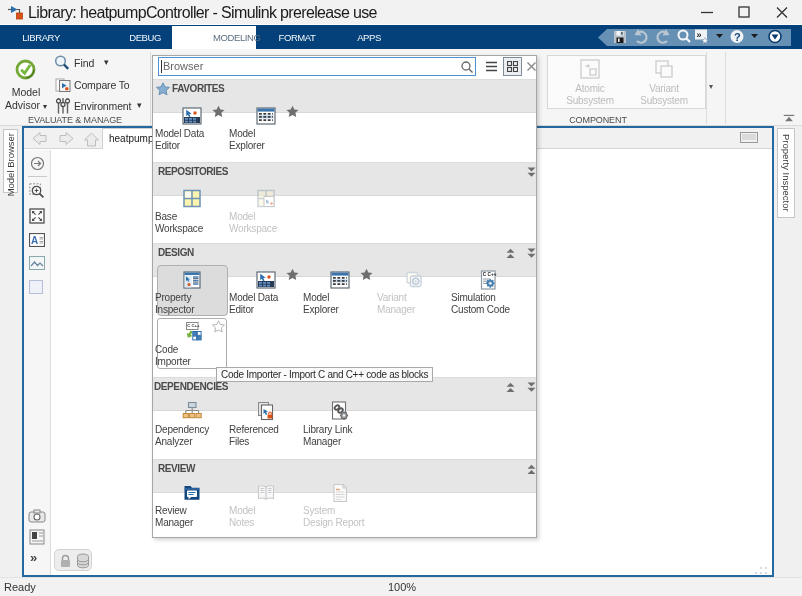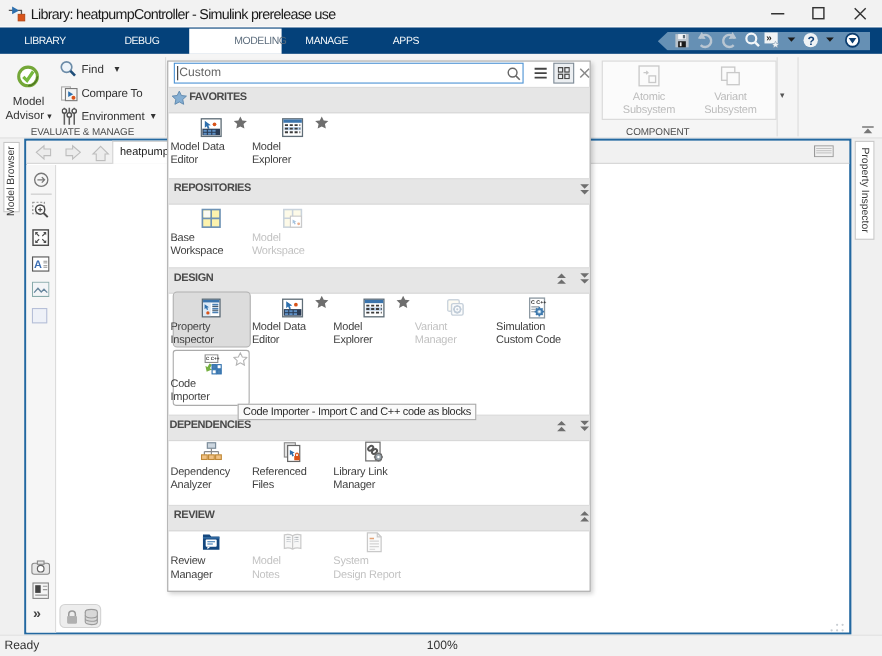--- a/index.html
+++ b/index.html
@@ -1,34 +1,34 @@
 <!DOCTYPE html>
 <html><head>
 <meta charset="utf-8">
 <style>
 * { margin:0; padding:0; box-sizing:border-box; }
 html,body { width:802px; height:596px; font-family:"Liberation Sans", sans-serif; overflow:hidden; background:#f0f0f0; }
 .abs { position:absolute; }
 #titlebar { position:absolute; left:0; top:0; width:802px; height:25px; background:#f2f2f2; border-bottom:0; }
 #titlebar:after { content:""; position:absolute; left:0; top:24px; width:802px; height:1px; background:#fefefe; }
-#titletext { position:absolute; left:28px; top:0; height:25px; line-height:26px; font-size:13px; letter-spacing:-0.65px; color:#1b1b1b; }
+#titletext { position:absolute; left:28px; top:0; height:25px; line-height:26px; font-size:16px; letter-spacing:-0.65px; color:#1b1b1b; }
 #ribbon { position:absolute; left:0; top:25px; width:802px; height:24px; background:#04417a; }
 .rtab { position:absolute; top:1px; height:23px; line-height:24px; text-align:center; font-size:9.5px; color:#f5f8fa; letter-spacing:-0.4px; }
 #qab { position:absolute; left:598px; top:4px; width:193px; height:17px; background:#6690b4; clip-path:polygon(0 50%, 9px 0, 100% 0, 100% 100%, 9px 100%); }
 #toolstrip { position:absolute; left:0; top:49px; width:802px; height:77px; background:#f5f5f5; border-bottom:1px solid #d9d9d9; }
 .tslabel { position:absolute; font-size:9px; letter-spacing:-0.1px; color:#4d4d4d; top:66px; }
 .vsep { position:absolute; top:3px; width:1px; height:72px; background:#dcdcdc; }
 #mainarea { position:absolute; left:0; top:126px; width:802px; height:451px; background:#f0f0f0; }
 #canvas { position:absolute; left:22px; top:0px; width:752px; height:451px; border:2px solid #2368a0; background:#ffffff; }
 #navbar { position:absolute; left:0; top:0; width:748px; height:21px; background:#f1f1f1; border-bottom:1px solid #d5d5d5; }
 #lefttools { position:absolute; left:0; top:22px; width:27px; height:425px; background:#f6f6f6; border-right:1px solid #dcdcdc; }
 .vtab { background:#fff; border:1px solid #c6c6c6; font-size:9.5px; color:#3c3c3c; text-align:center; }
 #statusbar { position:absolute; left:0; top:577px; width:802px; height:19px; background:#f2f2f2; border-top:1px solid #e2e2e2; }
 #palette { position:absolute; left:152px; top:55px; width:385px; height:483px; background:#fff; border:1px solid #a6a6a6; box-shadow:2px 2px 4px rgba(0,0,0,0.18); }
-.phead { position:absolute; left:0; width:383px; height:24px; background:#e6e6e6; border-top:1px solid #dcdcdc; border-bottom:1px solid #d8d8d8; font-size:10px; letter-spacing:-0.4px; font-weight:bold; color:#4a4a4a; line-height:17px; }
+.phead { position:absolute; left:0; width:383px; height:34px; background:#e6e6e6; border-top:1px solid #dcdcdc; border-bottom:1px solid #d8d8d8; font-size:10px; letter-spacing:-0.4px; font-weight:bold; color:#4a4a4a; line-height:17px; }
 .item { position:absolute; width:74px; text-align:left; }
 .ilabel { font-size:10px; color:#414141; line-height:12px; margin-top:2px; letter-spacing:-0.2px; }
 .gray .ilabel { color:#c2c2c2; }
 .icon18 { display:block; margin:0 auto; }
 #tooltip { position:absolute; left:216px; top:367px; white-space:nowrap; height:15px; background:#fafafa; border:1px solid #a9a9a9; color:#2b2b2b; line-height:14px; padding:0 4px 0 4px; z-index:60; font-size:10px; letter-spacing:-0.3px;}
 </style>
 </head>
 <body>
 <div id="titlebar">
   <svg class="abs" style="left:7px;top:4px" width="17" height="17" viewBox="0 0 17 17">
@@ -39,23 +39,23 @@
   </svg>
   <div id="titletext">Library: heatpumpController - Simulink prerelease use</div>
   <svg class="abs" style="left:700px;top:0" width="102" height="25" viewBox="0 0 102 25">
     <path d="M1 12.5 H13" stroke="#333" stroke-width="1.3"></path>
     <rect x="39" y="7" width="10" height="10" fill="none" stroke="#333" stroke-width="1.3"></rect>
     <path d="M77 7.5 L87 17.5 M87 7.5 L77 17.5" stroke="#333" stroke-width="1.3"></path>
   </svg>
 </div>
 <div id="ribbon">
   <div class="rtab" style="left:9px;width:64px;">LIBRARY</div>
-  <div class="rtab" style="left:97px;width:64px;">DEBUG</div>
+  <div class="rtab" style="left:97px;width:64px;text-align:right;">DEBUG</div>
   <div class="rtab" style="left:172px;width:84px;background:#fff;color:#5e6e7e;padding-left:41px;">MODELING</div>
-  <div class="rtab" style="left:265px;width:64px;">MANAGE</div>
+  <div class="rtab" style="left:265px;width:64px;">FORMAT</div>
   <div class="rtab" style="left:337px;width:64px;">APPS</div>
   <div id="qab"></div>
   <svg class="abs" style="left:598px;top:0px" width="204" height="23" viewBox="0 0 204 23">
 
     <g transform="translate(22,12)">
       <rect x="-6" y="-6" width="12" height="12" fill="#b9c3cc"></rect>
       <rect x="-3.5" y="-6" width="7" height="4.5" fill="#f2f4f6"></rect>
       <rect x="0.8" y="-5.2" width="2" height="3" fill="#5a6a76"></rect>
       <rect x="-3.5" y="0.5" width="7" height="5.5" fill="#1a1a1a"></rect>
       <rect x="-2" y="1.5" width="1.6" height="3.5" fill="#eee"></rect>
@@ -233,21 +233,21 @@
   </div>
 </div>
 <div id="statusbar">
   <div class="abs" style="left:4px;top:3px;font-size:11px;color:#333;">Ready</div>
   <div class="abs" style="left:388px;top:3px;font-size:11px;color:#333;">100%</div>
 </div>
 <div id="palette">
 
   <div class="abs" style="left:5px;top:1px;width:318px;height:19px;background:#fff;border:1px solid #4b92d4;">
     <div style="position:absolute;left:2px;top:2px;width:1px;height:13px;background:#333;"></div>
-    <div style="position:absolute;left:4px;top:2px;font-size:11px;color:#666;">Custom</div>
+    <div style="position:absolute;left:4px;top:2px;font-size:11px;color:#666;">Browser</div>
     <svg style="position:absolute;left:301px;top:2px" width="14" height="14" viewBox="0 0 14 14">
       <circle cx="6" cy="6" r="4" fill="none" stroke="#666" stroke-width="1.3"></circle>
       <path d="M9 9 L12.5 12.5" stroke="#666" stroke-width="1.4"></path>
     </svg>
   </div>
   <svg class="abs" style="left:332px;top:4px" width="13" height="13" viewBox="0 0 13 13">
     <path d="M1 2.5 h11 M1 6.5 h11 M1 10.5 h11" stroke="#444" stroke-width="1.6"></path>
   </svg>
   <div class="abs" style="left:350px;top:1px;width:19px;height:19px;background:#eceff2;border:1px solid #7f8b96;">
     <svg style="position:absolute;left:3px;top:3px" width="11" height="11" viewBox="0 0 11 11">

